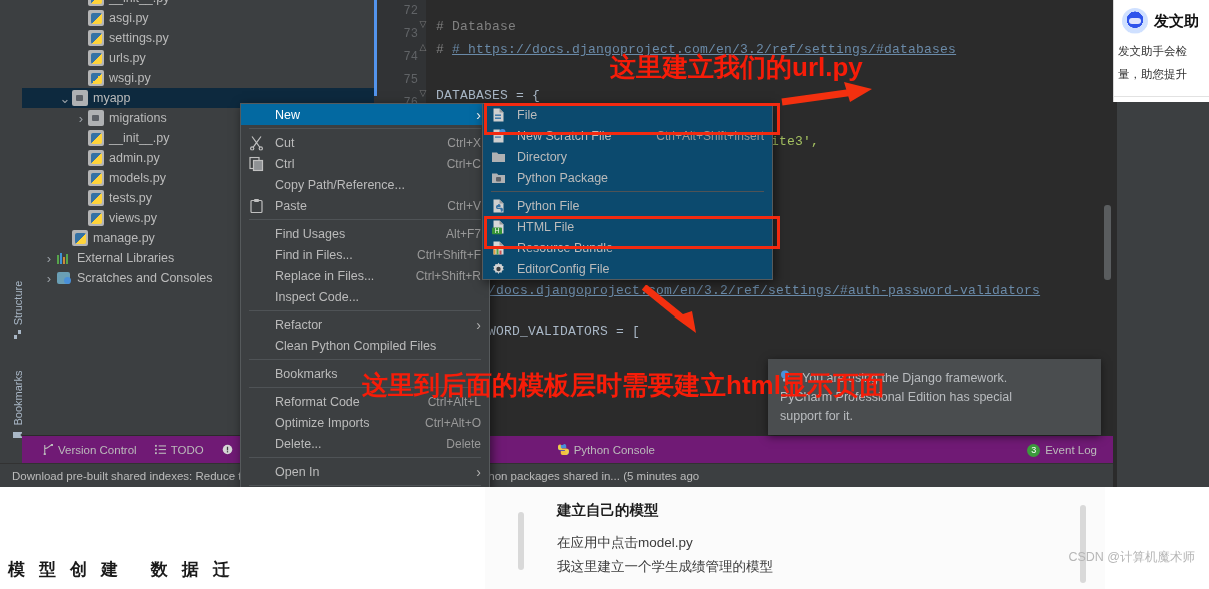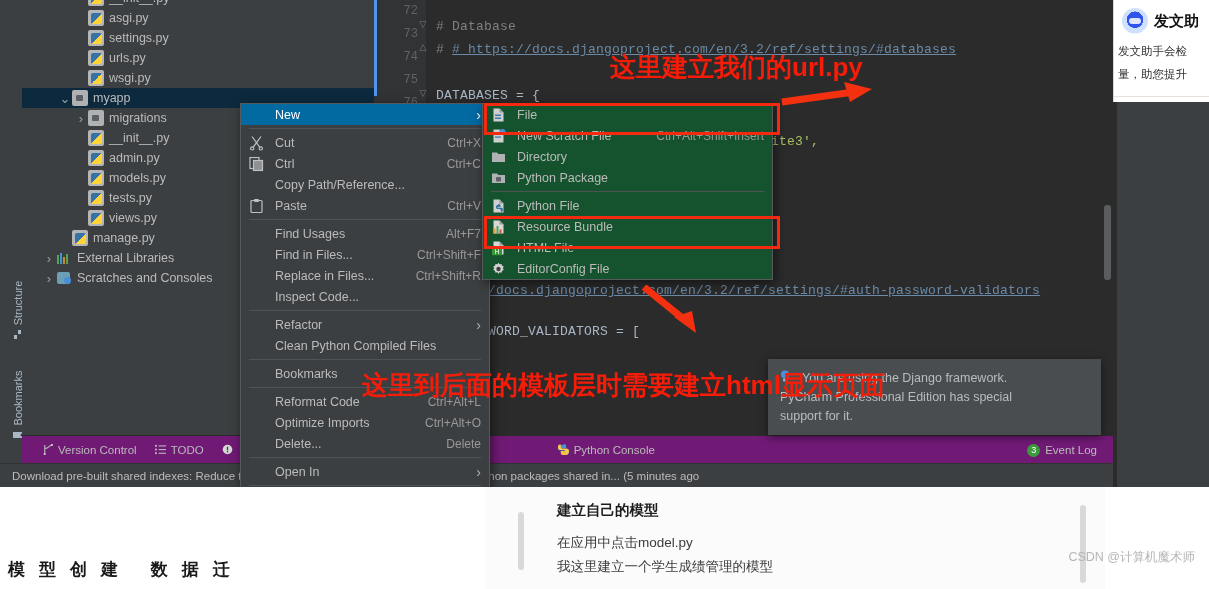--- a/index.html
+++ b/index.html
@@ -78,21 +78,21 @@
   .mi{height:21px;display:flex;align-items:center;font-size:12.5px;color:#bbbbbb;padding:0 8px 0 8px;position:relative;}
   .mi .mlbl{margin-left:26px;white-space:nowrap;}
   .mi .mkey{margin-left:auto;color:#999999;font-size:12px;padding-left:18px;}
   .mi .msub{margin-left:auto;color:#b0b0b0;font-size:11px;}
   .mi.hi{background:#0369a1;color:#ffffff;}
   .mi.hi .msub{color:#ffffff;}
   .msep{height:1px;background:#4f5356;margin:3px 8px;}
   .mico{position:absolute;left:8px;top:50%;transform:translateY(-50%);width:15px;height:15px;}
 
   
-  #sub{position:absolute;left:482px;top:103px;width:289px;background:#14532d;
+  #sub{position:absolute;left:482px;top:103px;width:289px;background:#0c4a6e;
        border:1px solid #565a5c;box-shadow:2px 3px 10px rgba(0,0,0,.55);z-index:41;}
 
   
   .redbox{position:absolute;border:3px solid #f32a10;z-index:60;pointer-events:none;}
   .redtext{position:absolute;color:#f71c08;font-weight:700;z-index:70;white-space:nowrap;
            font-family:"Liberation Sans","DejaVu Sans",sans-serif;}
 
   
   #tip{position:absolute;left:768px;top:359px;width:333px;height:76px;background:#4a4d4f;
        box-shadow:0 2px 8px rgba(0,0,0,.5);z-index:30;padding:10px 12px;box-sizing:border-box;}
@@ -399,34 +399,34 @@
             <path d="M2.5 1h6l4 4v9h-10z" fill="#cfcfcf"></path>
             <path d="M8.5 1v4h4" fill="#9a9a9a"></path>
             <path d="M7.5 5.5c2 0 2 1 2 2v1h-3v.8h4c1 0 1.4.7 1.4 2s-.4 2-1.4 2h-.7v-1.4c0-1-.7-1.4-2-1.4h-1c-1 0-1.8-.6-1.8-2s.8-2 1.8-2z" fill="#3572A5"></path>
           </svg></span>
         <span class="mlbl">Python File</span>
       </div>
       <div class="mi">
         <span class="mico"><svg viewBox="0 0 15 15" width="15" height="15">
             <path d="M2.5 1h6l4 4v9h-10z" fill="#d8d8d8"></path>
             <path d="M8.5 1v4h4" fill="#9a9a9a"></path>
+            <rect x="1" y="8" width="10" height="7" rx="1" fill="#389638"></rect>
+            <text x="6" y="13.6" font-size="6.5" fill="#ffffff" text-anchor="middle" font-family="Liberation Sans">H</text>
+          </svg></span>
+        <span class="mlbl">HTML File</span>
+      </div>
+      <div class="mi">
+        <span class="mico"><svg viewBox="0 0 15 15" width="15" height="15">
+            <path d="M2.5 1h6l4 4v9h-10z" fill="#d8d8d8"></path>
+            <path d="M8.5 1v4h4" fill="#9a9a9a"></path>
             <rect x="2.5" y="9" width="2" height="5" fill="#e0a040"></rect>
             <rect x="5.5" y="6.5" width="2" height="7.5" fill="#57a64a"></rect>
             <rect x="8.5" y="10" width="2" height="4" fill="#d05050"></rect>
           </svg></span>
         <span class="mlbl">Resource Bundle</span>
-      </div>
-      <div class="mi">
-        <span class="mico"><svg viewBox="0 0 15 15" width="15" height="15">
-            <path d="M2.5 1h6l4 4v9h-10z" fill="#d8d8d8"></path>
-            <path d="M8.5 1v4h4" fill="#9a9a9a"></path>
-            <rect x="1" y="8" width="10" height="7" rx="1" fill="#389638"></rect>
-            <text x="6" y="13.6" font-size="6.5" fill="#ffffff" text-anchor="middle" font-family="Liberation Sans">H</text>
-          </svg></span>
-        <span class="mlbl">HTML File</span>
       </div>
       <div class="mi">
         <span class="mico"><svg viewBox="0 0 15 15" width="15" height="15">
             <path d="M7.5 1.2l1.1 1.6 1.9-.4.5 1.9 1.8.8-1 1.7 1 1.7-1.8.8-.5 1.9-1.9-.4-1.1 1.6-1.1-1.6-1.9.4-.5-1.9-1.8-.8 1-1.7-1-1.7 1.8-.8.5-1.9 1.9.4z" fill="#d2d2d2"></path>
             <circle cx="7.5" cy="7.5" r="2.2" fill="#3c3f41"></circle>
           </svg></span>
         <span class="mlbl">EditorConfig File</span>
       </div>
     </div>
 

